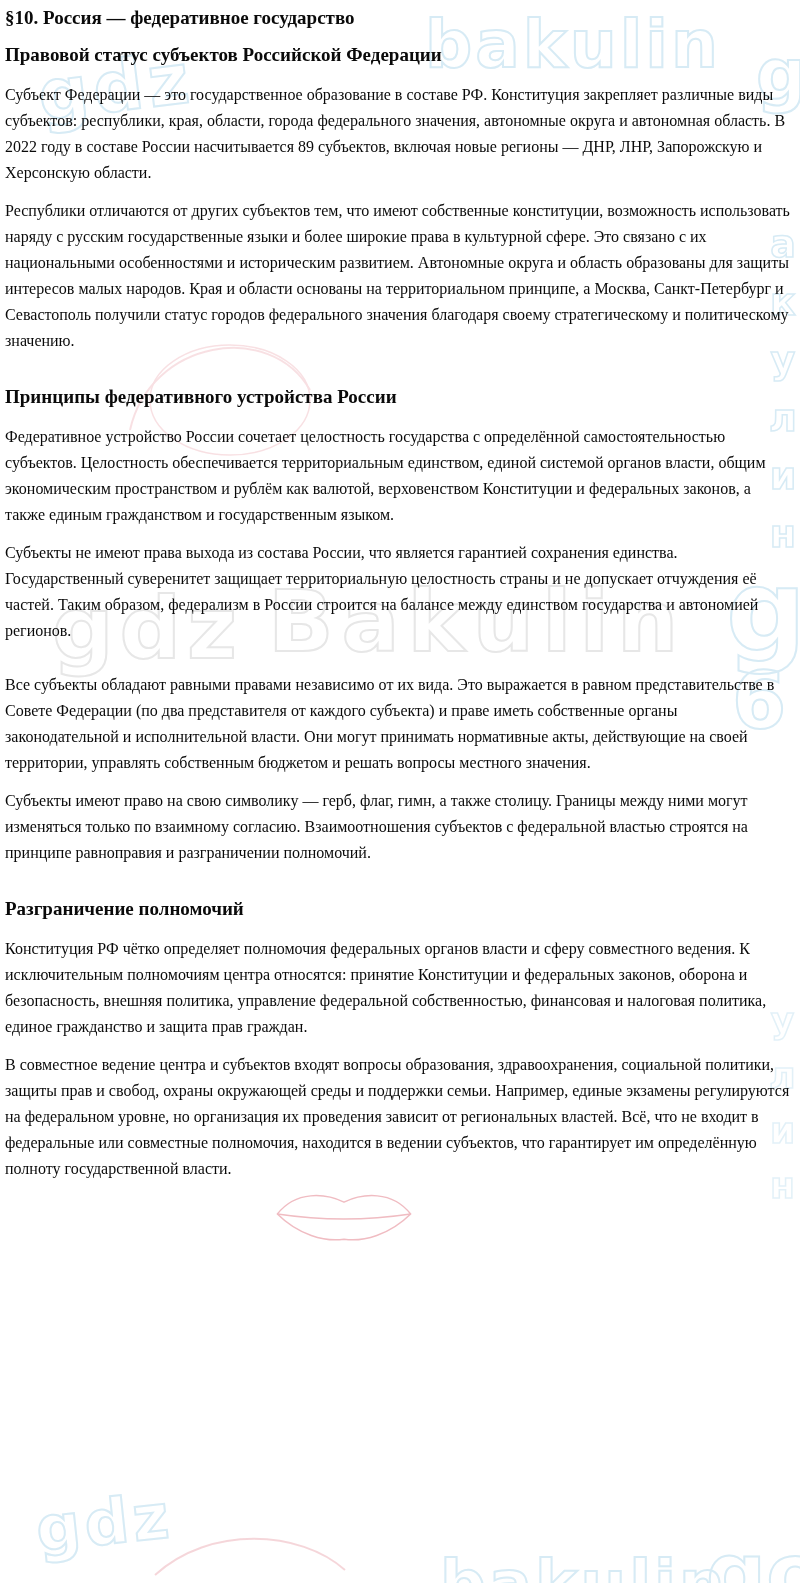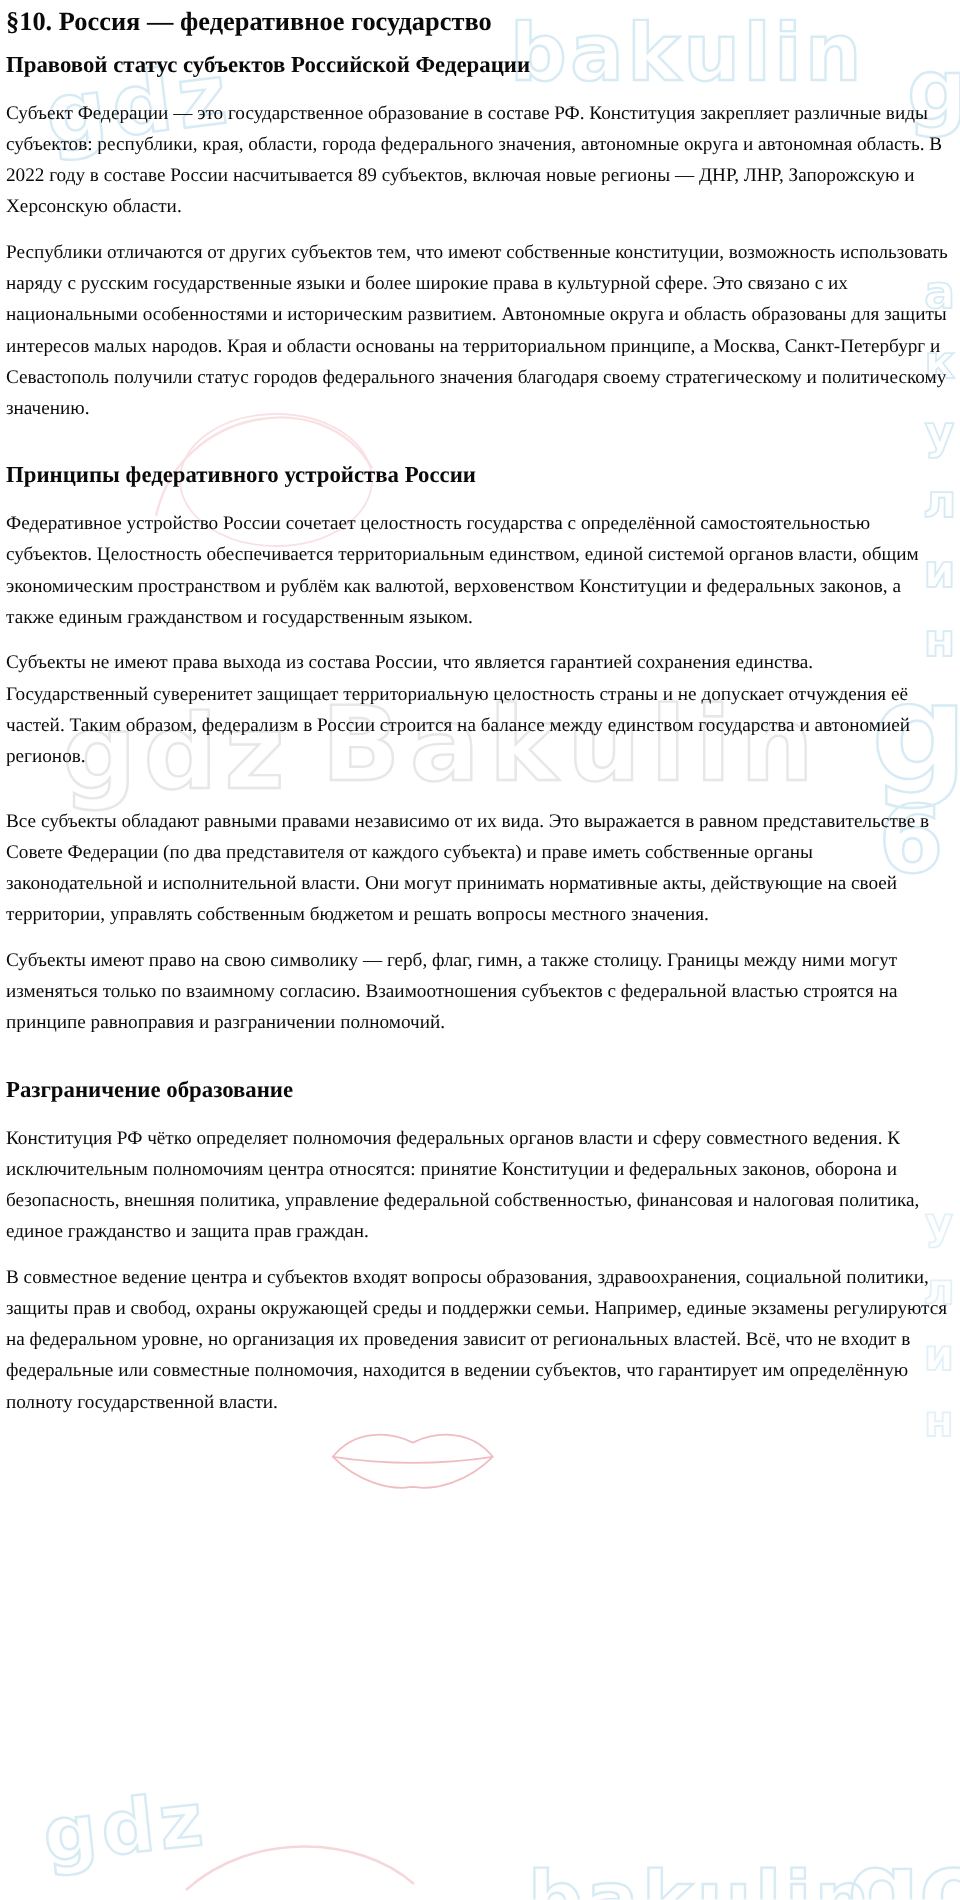--- a/index.html
+++ b/index.html
@@ -52,21 +52,21 @@
   .wm-bottom-right  { left: 706px; top: 1532px; font-size: 84px; }
   .wm-svg { position: absolute; }
 
   
   .content {
     position: relative;
     z-index: 1;
     padding: 3px 6px 0 5px;
   }
   h1.doc-title {
-    font-size: 22px;
+    font-size: 19px;
     line-height: 29px;
     font-weight: bold;
     margin: 0 0 8px 0;
   }
   .doc-section { margin-top: 28px; }
   .doc-section.first { margin-top: 0; }
   h2.section-heading {
     font-size: 19px;
     line-height: 29px;
     font-weight: bold;
@@ -125,18 +125,18 @@
     <p class="doc-paragraph">Федеративное устройство России сочетает целостность государства с определённой самостоятельностью субъектов. Целостность обеспечивается территориальным единством, единой системой органов власти, общим экономическим пространством и рублём как валютой, верховенством Конституции и федеральных законов, а также единым гражданством и государственным языком.</p>
     <p class="doc-paragraph">Субъекты не имеют права выхода из состава России, что является гарантией сохранения единства. Государственный суверенитет защищает территориальную целостность страны и не допускает отчуждения её частей. Таким образом, федерализм в России строится на балансе между единством государства и автономией регионов.</p>
   </div>
 
   <div class="doc-section">
     <p class="doc-paragraph">Все субъекты обладают равными правами независимо от их вида. Это выражается в равном представительстве в Совете Федерации (по два представителя от каждого субъекта) и праве иметь собственные органы законодательной и исполнительной власти. Они могут принимать нормативные акты, действующие на своей территории, управлять собственным бюджетом и решать вопросы местного значения.</p>
     <p class="doc-paragraph">Субъекты имеют право на свою символику — герб, флаг, гимн, а также столицу. Границы между ними могут изменяться только по взаимному согласию. Взаимоотношения субъектов с федеральной властью строятся на принципе равноправия и разграничении полномочий.</p>
   </div>
 
   <div class="doc-section">
-    <h2 class="section-heading">Разграничение образование</h2>
+    <h2 class="section-heading">Разграничение полномочий</h2>
     <p class="doc-paragraph">Конституция РФ чётко определяет полномочия федеральных органов власти и сферу совместного ведения. К исключительным полномочиям центра относятся: принятие Конституции и федеральных законов, оборона и безопасность, внешняя политика, управление федеральной собственностью, финансовая и налоговая политика, единое гражданство и защита прав граждан.</p>
     <p class="doc-paragraph">В совместное ведение центра и субъектов входят вопросы образования, здравоохранения, социальной политики, защиты прав и свобод, охраны окружающей среды и поддержки семьи. Например, единые экзамены регулируются на федеральном уровне, но организация их проведения зависит от региональных властей. Всё, что не входит в федеральные или совместные полномочия, находится в ведении субъектов, что гарантирует им определённую полноту государственной власти.</p>
   </div>
 
 </div>
 
 </body></html>

